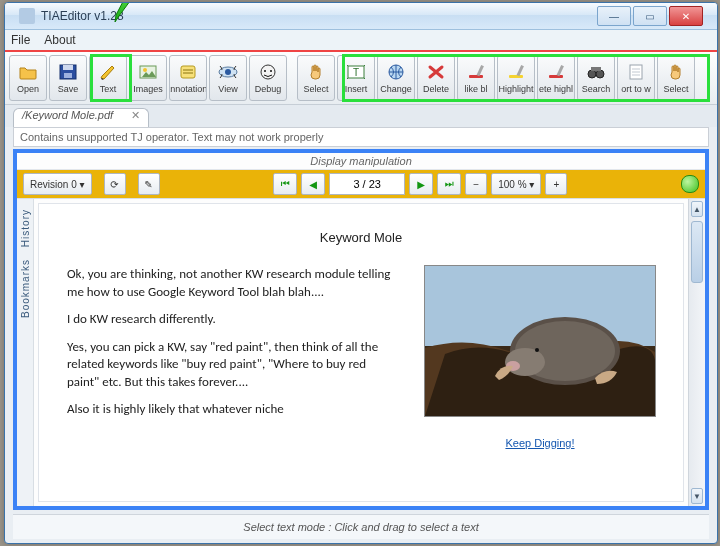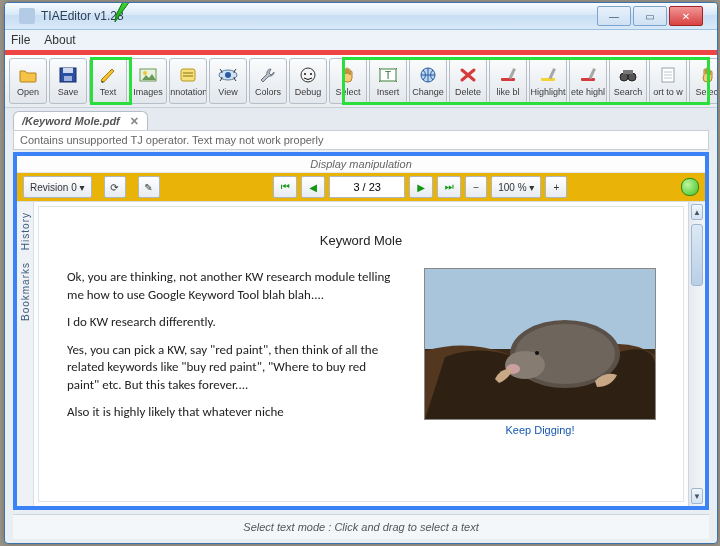--- a/index.html
+++ b/index.html
@@ -25,41 +25,41 @@
     height:26px;background:linear-gradient(#f7fbff,#d8e8f7 45%,#c8def3 46%,#d8e9f9);
     display:flex;align-items:center;padding:0 14px;
     border-bottom:1px solid #9ec0de;
   }
   .titlebar .app-icon{width:16px;height:16px;border-radius:2px;background:#b3cbe4;display:inline-block;margin-right:6px;}
   .titlebar .title{flex:1;color:#2b3f55;font-size:12px;}
   .winbtns{display:flex;gap:2px;}
   .winbtn{width:32px;height:18px;border:1px solid #7ba5cd;border-radius:2px;background:linear-gradient(#e8f1fa,#cfe1f3);display:flex;align-items:center;justify-content:center;font-size:10px;color:#3a5a7c;}
   .winbtn.close{background:linear-gradient(#f19696,#d84141);border-color:#a22323;color:#fff;}
   
-  .menubar{height:20px;background:#edf3f8;border-bottom:5px solid #ef4444;display:flex;align-items:center;padding:0 6px;gap:14px;}
+  .menubar{height:20px;background:#edf3f8;border-bottom:2px solid #ef4444;display:flex;align-items:center;padding:0 6px;gap:14px;}
   .menubar span{color:#333;}
   
   .toolbar{height:52px;background:var(--toolbar-bg);border-bottom:1px solid #c6ced6;display:flex;align-items:center;padding:0 4px;position:relative;}
   .tbtn{
     width:36px;height:44px;border:1px solid var(--btn-edge);border-radius:3px;background:var(--btn-face);
     display:flex;flex-direction:column;align-items:center;justify-content:center;gap:2px;
     font-size:9px;color:#3a3a3a;overflow:hidden;margin-right:2px;
   }
   .tbtn .ic{width:22px;height:20px;display:flex;align-items:center;justify-content:center;}
   .tbtn .cap{height:10px;line-height:10px;white-space:nowrap;}
   .spacer{width:8px;}
   .hlbox{position:absolute;top:2px;height:48px;border:3px solid var(--highlight-green);box-sizing:border-box;pointer-events:none;}
   .hlbox.single{left:85px;width:42px;}
   .hlbox.group{left:337px;width:368px;}
   .green-arrow{position:absolute;left:108px;top:-10px;width:22px;height:30px;pointer-events:none;z-index:5;}
   
   .tabstrip{height:20px;display:flex;align-items:flex-end;padding:2px 8px 0;background:#e4eaf0;}
   .filetab{
     height:18px;border:1px solid #b6bec7;border-bottom:none;border-radius:6px 6px 0 0;
-    background:#fff;display:flex;align-items:center;padding:0 8px;font-style:italic;color:#555;font-size:11px;gap:10px;font-weight:bold;
+    background:#fff;display:flex;padding:0 8px;font-style:italic;color:#555;font-size:11px;gap:18px;
   }
   .filetab .x{font-style:normal;color:#888;}
   
   .warn{height:18px;background:#fff;border:1px solid #cacfd6;margin:0 8px 2px;display:flex;align-items:center;padding:0 6px;color:#666;font-size:11px;}
   
   .mainpanel{flex:1;margin:0 8px 4px;border:4px solid #3b82f6;background:#fdfdfd;display:flex;flex-direction:column;overflow:hidden;}
   .panel-head{height:16px;display:flex;align-items:center;justify-content:center;font-style:italic;color:#666;font-size:11px;border-bottom:1px solid #e2e6eb;}
   .controls{height:28px;background:#eab308;border-bottom:1px solid #d8dee4;display:flex;align-items:center;padding:0 6px;gap:12px;}
   .ctrlbtn{min-width:20px;height:20px;border:1px solid #aeb6c0;border-radius:2px;background:linear-gradient(#fff,#e7ecf1);display:flex;align-items:center;justify-content:center;font-size:10px;}
   .dropbtn{padding:0 6px;}
@@ -73,21 +73,21 @@
   .sidetabs{width:16px;background:#eef2f6;border-right:1px solid #d8dee4;display:flex;flex-direction:column;align-items:center;padding-top:4px;}
   .sidetab{writing-mode:vertical-rl;transform:rotate(180deg);font-size:10px;color:#3a5a7c;margin:6px 0;letter-spacing:1px;}
   .docwrap{flex:1;position:relative;display:flex;}
   .page{flex:1;background:#fff;border:1px solid #e0e4ea;margin:4px;overflow:auto;padding:20px 28px 6px 28px;}
   .page h4{text-align:center;font-weight:normal;font-size:13px;margin:6px 0 20px;color:#222;}
   .doc-body{display:flex;gap:26px;}
   .doc-text{flex:1;font-family:Calibri,"Segoe UI",sans-serif;font-size:13px;color:#222;line-height:1.35;}
   .doc-text p{margin:0 0 10px;}
   .doc-img{width:230px;display:flex;flex-direction:column;align-items:center;}
   .mole{width:230px;height:150px;border:1px solid #888;overflow:hidden;}
-  .caption{color:#1557b0;font-size:11px;margin-top:4px;}
+  .caption{color:#1557b0;font-size:11px;margin-top:20px;text-decoration:underline;}
   .vscroll{width:16px;background:linear-gradient(90deg,#e6eaef,#f3f5f8);border-left:1px solid #cfd5dc;position:relative;}
   .vscroll .thumb{position:absolute;left:2px;top:22px;width:10px;height:60px;border:1px solid #9fb8d1;border-radius:3px;background:linear-gradient(#dce8f4,#b9cfe6);}
   .vscroll .arr{position:absolute;left:2px;width:10px;height:14px;border:1px solid #9fb8d1;background:linear-gradient(#f0f5fa,#d5e2ef);border-radius:2px;display:flex;align-items:center;justify-content:center;font-size:8px;color:#456;}
   .vscroll .arr.up{top:2px;} .vscroll .arr.dn{bottom:2px;}
   
   .status{height:24px;border-top:1px solid #cfd5dc;background:#f4f7fa;display:flex;align-items:center;justify-content:center;font-style:italic;font-size:11px;color:#555;margin:0 8px 4px;}
 </style>
 </head>
 <body>
 
@@ -169,28 +169,20 @@
           </div>
           <div class="tbtn">
             <span class="ic">
               <svg width="22" height="18">
                 <ellipse cx="11" cy="9" rx="9" ry="5" fill="#cfe2f3" stroke="#5a7ca0"></ellipse>
                 <circle cx="11" cy="9" r="3" fill="#2b5aa0"></circle>
                 <path d="M3 3q2 2 2 4M19 3q-2 2-2 4M3 15q2-2 2-4M19 15q-2-2-2-4" stroke="#333" fill="none"></path>
               </svg>
             </span>
             <span class="cap">View</span>
-          </div>
-          <div class="tbtn">
-            <span class="ic">
-              <svg width="20" height="18">
-                <path d="M13 3a4 4 0 0 0-4 5l-6 6 2 2 6-6a4 4 0 0 0 5-4l-3 3-2-2z" fill="#b9c2cc" stroke="#6d7680"></path>
-              </svg>
-            </span>
-            <span class="cap">Colors</span>
           </div>
           <div class="tbtn">
             <span class="ic">
               <svg width="20" height="18">
                 <circle cx="10" cy="9" r="7" fill="#f3f3f3" stroke="#333"></circle>
                 <circle cx="7" cy="8" r="1" fill="#111"></circle>
                 <circle cx="13" cy="8" r="1" fill="#111"></circle>
                 <path d="M6 12q4 3 8 0" stroke="#111" fill="none"></path>
               </svg>
             </span>

